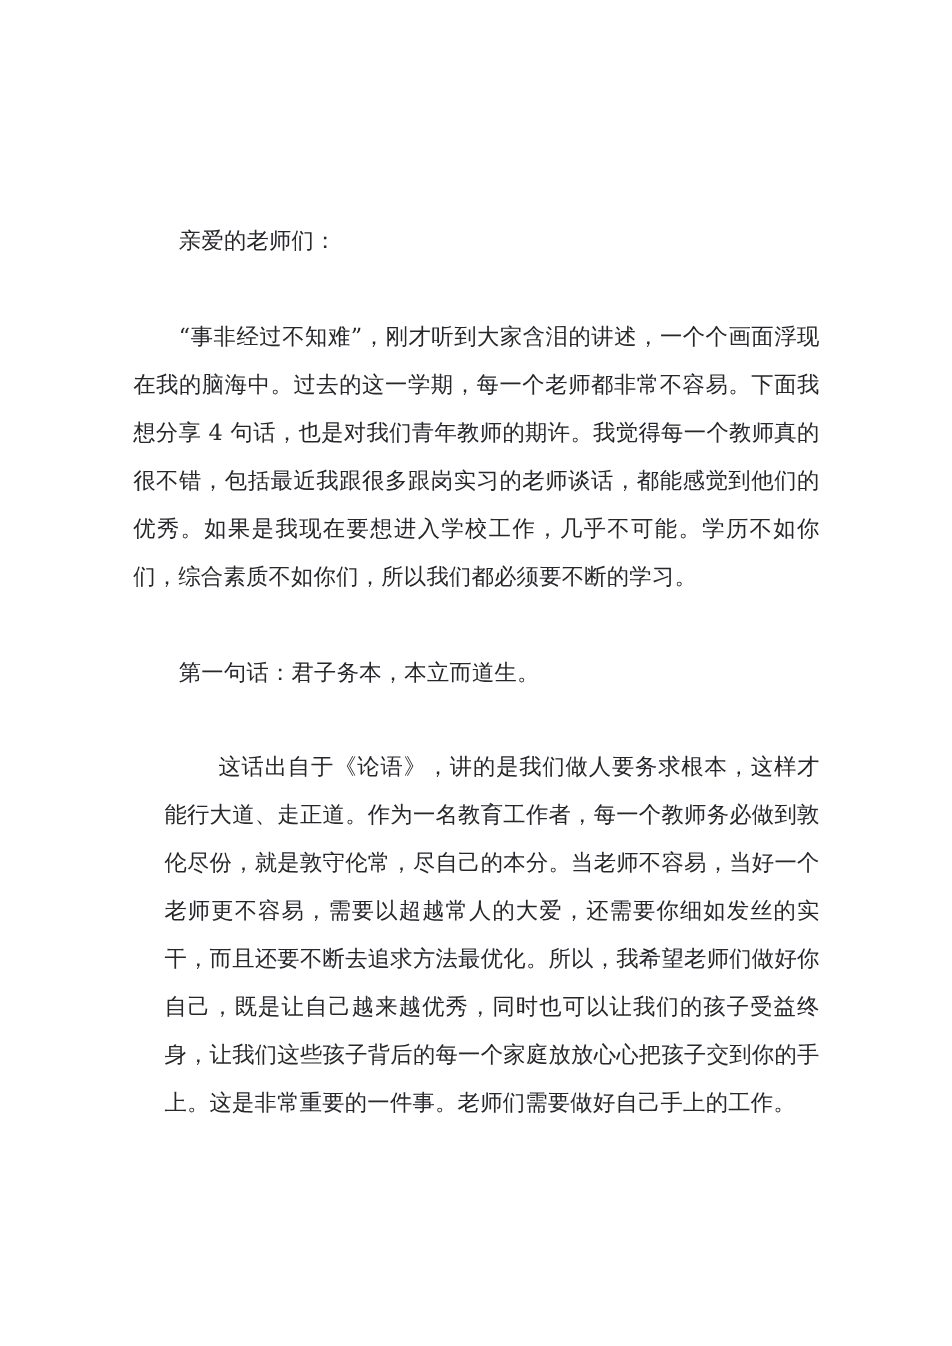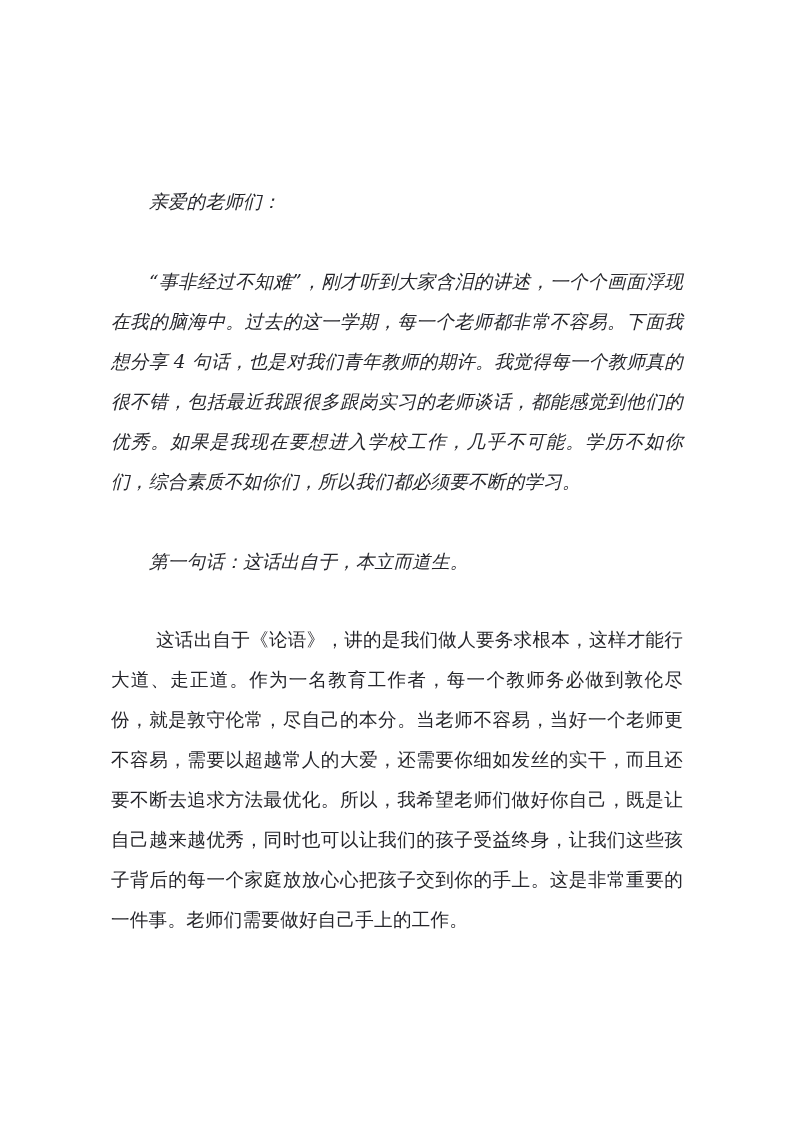--- a/index.html
+++ b/index.html
@@ -30,42 +30,42 @@
     line-height: 40px;
     color: #26262b;
     text-align: justify;
     text-justify: inter-ideograph;
     letter-spacing: 0.2px;
     word-break: break-all;
     -webkit-font-smoothing: antialiased;
   }
   .para.indent-2 {
     text-indent: 38px;
-    font-style: italic;
   }
   .para.indent-2p5 {
     text-indent: 45px;
+    margin-left: 26px;
   }
   .spacer-40 { height: 40px; }
   .spacer-38 { height: 38px; }
 </style>
 </head>
 <body>
 
 <div class="page">
   <div class="doc-body">
 
     <p class="para indent-2">亲爱的老师们：</p>
 
     <div class="spacer-40"></div>
 
     <p class="para indent-2">“事非经过不知难”，刚才听到大家含泪的讲述，一个个画面浮现在我的脑海中。过去的这一学期，每一个老师都非常不容易。下面我想分享 4 句话，也是对我们青年教师的期许。我觉得每一个教师真的很不错，包括最近我跟很多跟岗实习的老师谈话，都能感觉到他们的优秀。如果是我现在要想进入学校工作，几乎不可能。学历不如你们，综合素质不如你们，所以我们都必须要不断的学习。</p>
 
     <div class="spacer-40"></div>
 
-    <p class="para indent-2">第一句话：这话出自于，本立而道生。</p>
+    <p class="para indent-2">第一句话：君子务本，本立而道生。</p>
 
     <div class="spacer-38"></div>
 
     <p class="para indent-2p5">这话出自于《论语》，讲的是我们做人要务求根本，这样才能行大道、走正道。作为一名教育工作者，每一个教师务必做到敦伦尽份，就是敦守伦常，尽自己的本分。当老师不容易，当好一个老师更不容易，需要以超越常人的大爱，还需要你细如发丝的实干，而且还要不断去追求方法最优化。所以，我希望老师们做好你自己，既是让自己越来越优秀，同时也可以让我们的孩子受益终身，让我们这些孩子背后的每一个家庭放放心心把孩子交到你的手上。这是非常重要的一件事。老师们需要做好自己手上的工作。</p>
 
   </div>
 </div>
 
 </body></html>

